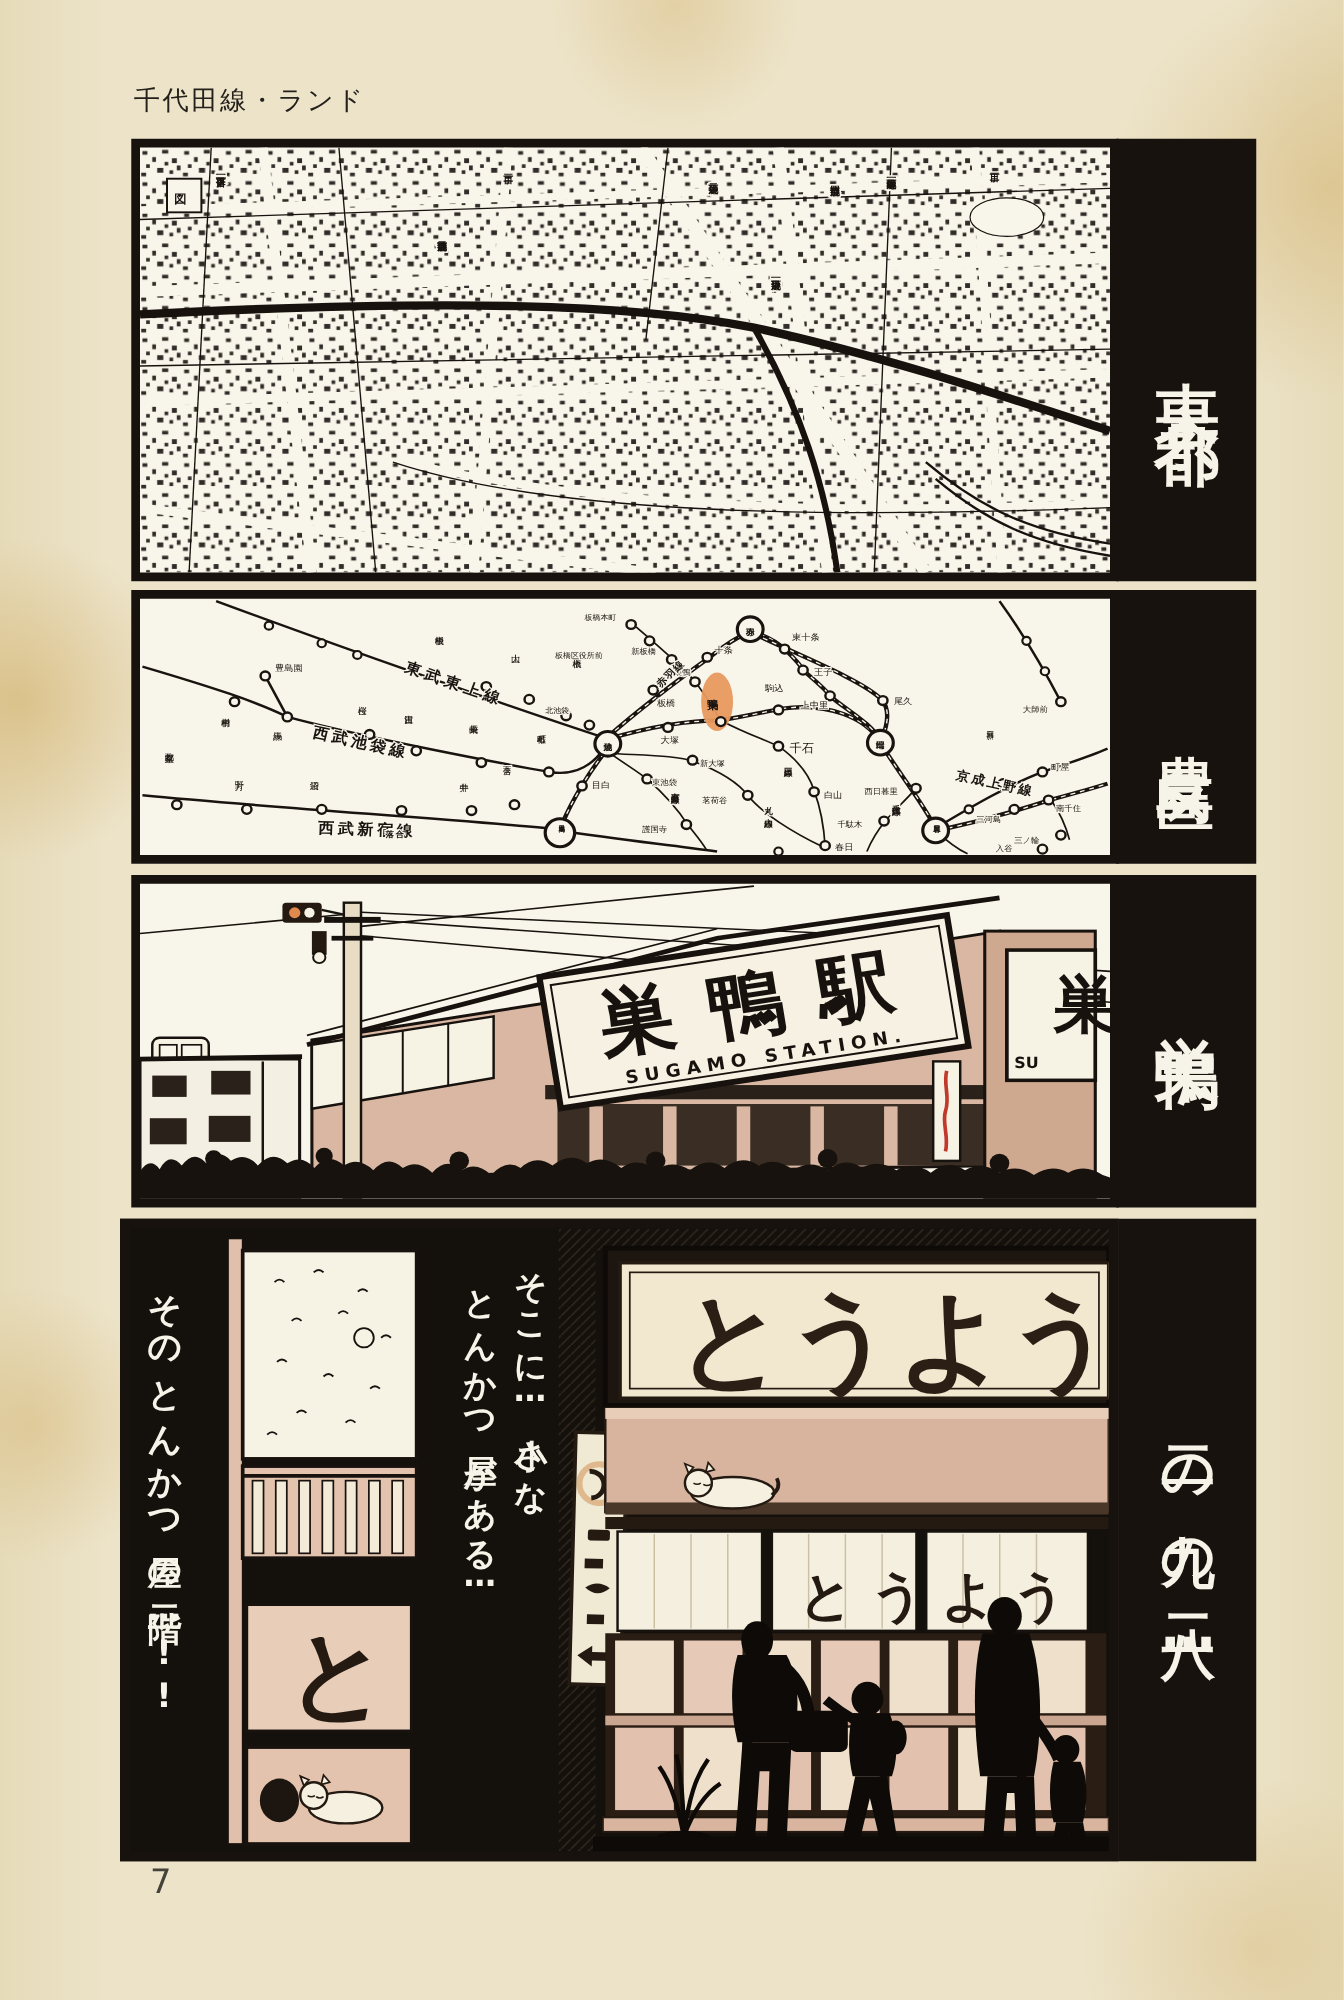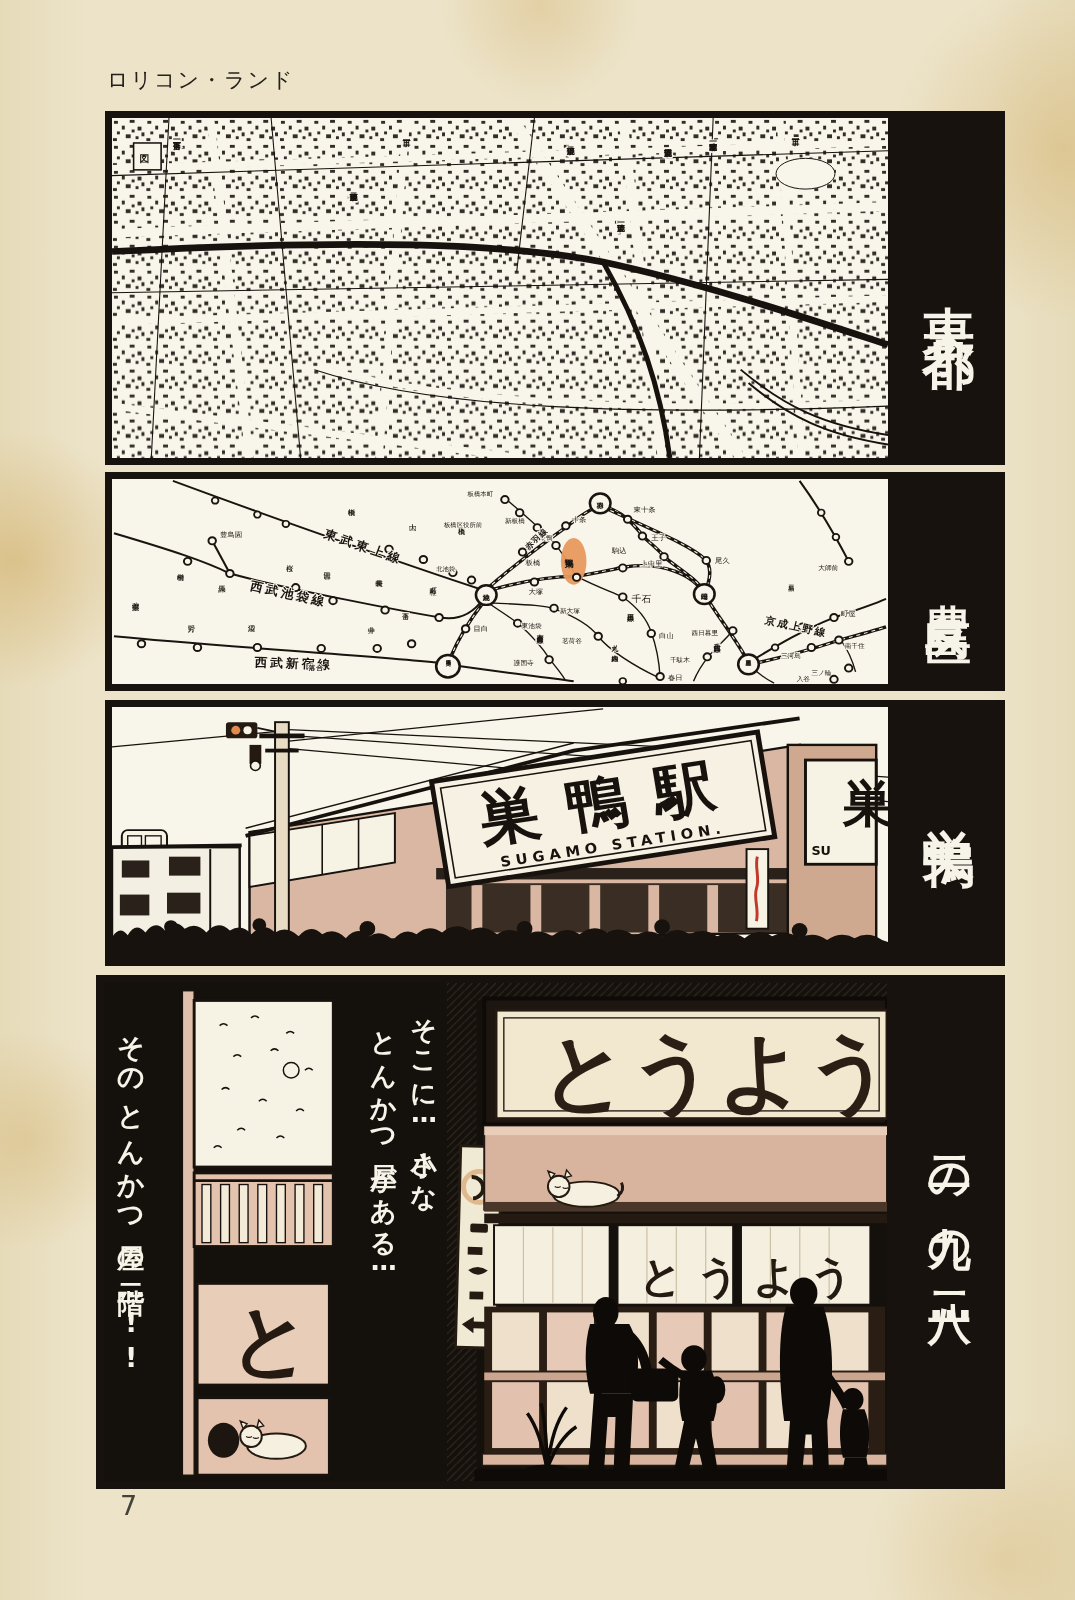--- a/index.html
+++ b/index.html
@@ -46,21 +46,21 @@
   .rw{stroke:#f8f5ea;fill:none;}
   .rb{stroke:#17120e;fill:none;stroke-width:1.1;}
   .ink{fill:#17120e;}
   text{font-family:"DejaVu Sans",sans-serif;}
 </style>
 </head>
 <body>
 
 <div class="page">
 
-  <div class="title">ロリコン・ランド</div>
+  <div class="title">千代田線・ランド</div>
 
   <div class="panel p1">
     <svg viewBox="0 0 790 354" preserveAspectRatio="none">
       <defs>
         <pattern id="spk" width="34" height="26" patternUnits="userSpaceOnUse">
           <rect x="2" y="3" width="4" height="3" fill="#1b1613"></rect>
             <rect x="10" y="8" width="3" height="4" fill="#1b1613"></rect>
           <rect x="18" y="2" width="5" height="3" fill="#1b1613"></rect>
             <rect x="26" y="9" width="4" height="4" fill="#1b1613"></rect>
           <rect x="5" y="14" width="3" height="3" fill="#1b1613"></rect>

